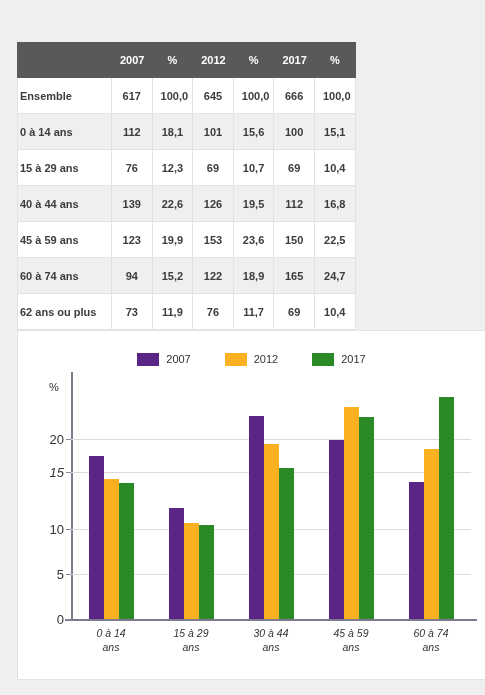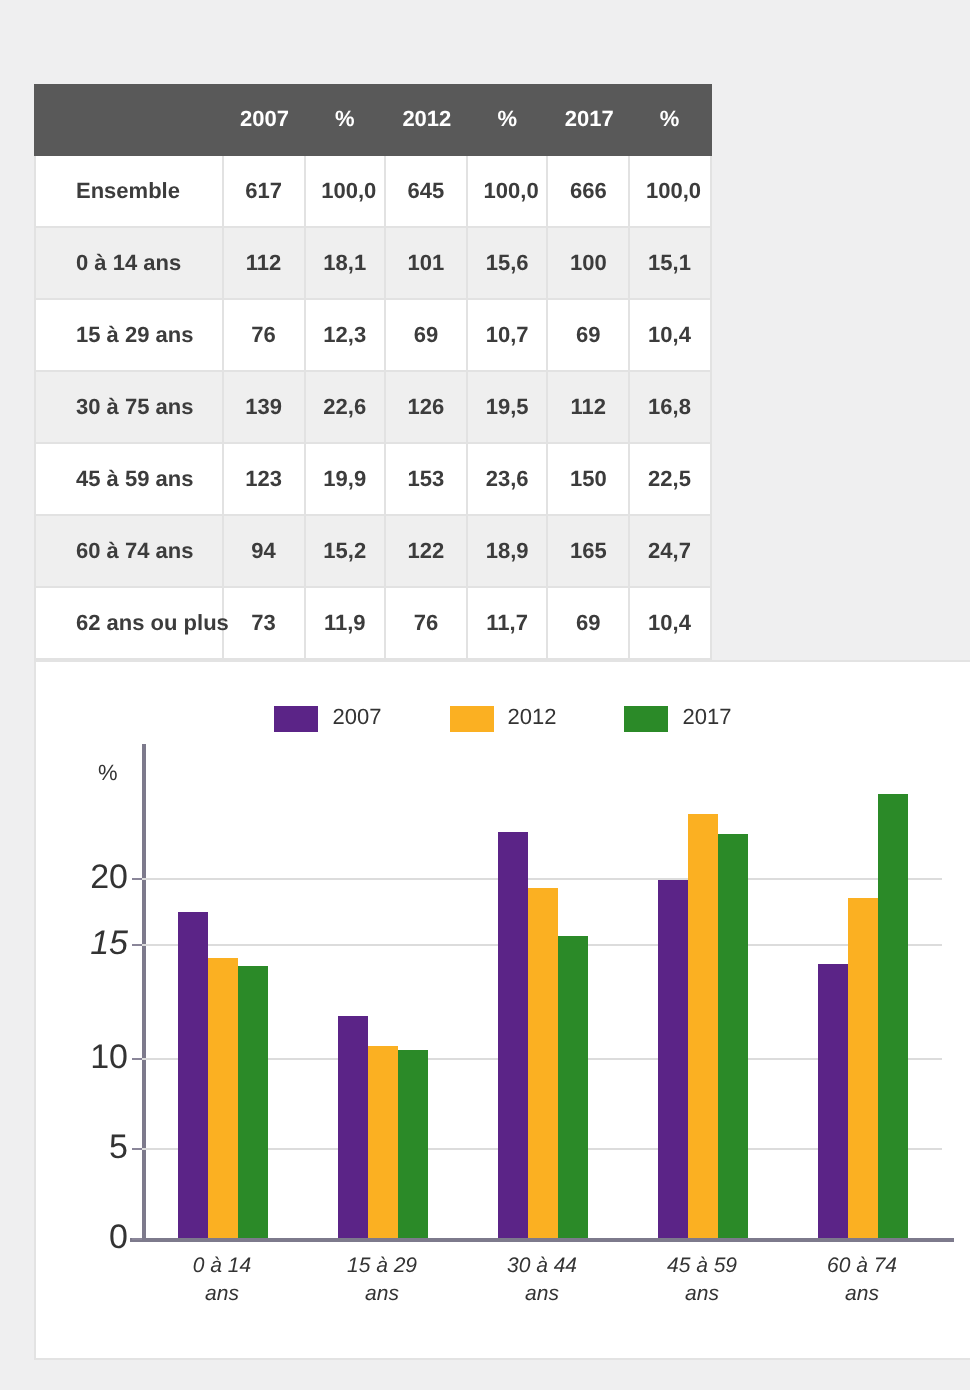--- a/index.html
+++ b/index.html
@@ -48,21 +48,21 @@
     background: #595959;
     color: #ffffff;
     font-weight: bold;
     font-size: 11px;
     border: 1px solid #595959;
     height: 35px;
   }
   table.pop thead th.corner { background: #595959; }
   table.pop tbody td.rowlabel {
     text-align: left;
-    padding-left: 20px;
+    padding-left: 2px;
     white-space: nowrap;
   }
   table.pop tbody tr.total td { background: #ffffff; font-weight: bold; }
   table.pop tbody tr.odd td  { background: #efefef; }
   table.pop tbody tr.even td { background: #ffffff; }
   col.c0 { width: 94px; }
   col.cn { width: 40.6px; }
 
   
   .chart-card {
@@ -101,21 +101,21 @@
   .gridline {
     position: absolute;
     left: 0; width: 400px;
     height: 1px; background: #dcdcdc;
   }
   .ytick {
     position: absolute;
     right: 100%;
     margin-right: 7px;
     transform: translateY(-50%);
-    font-size: 17px; color: #333;
+    font-size: 13px; color: #333;
     white-space: nowrap;
   }
   .tickmark {
     position: absolute;
     left: -5px; width: 5px; height: 1px;
     background: #8a8699;
   }
   .axis-y {
     position: absolute;
     left: 0; top: -22px;
@@ -205,21 +205,21 @@
         <tr class="even">
           <td class="rowlabel">15 à 29 ans</td>
           <td>76</td>
           <td>12,3</td>
           <td>69</td>
           <td>10,7</td>
           <td>69</td>
           <td>10,4</td>
         </tr>
         <tr class="odd">
-          <td class="rowlabel">30 à 75 ans</td>
+          <td class="rowlabel">40 à 44 ans</td>
           <td>139</td>
           <td>22,6</td>
           <td>126</td>
           <td>19,5</td>
           <td>112</td>
           <td>16,8</td>
         </tr>
         <tr class="even">
           <td class="rowlabel">45 à 59 ans</td>
           <td>123</td>

